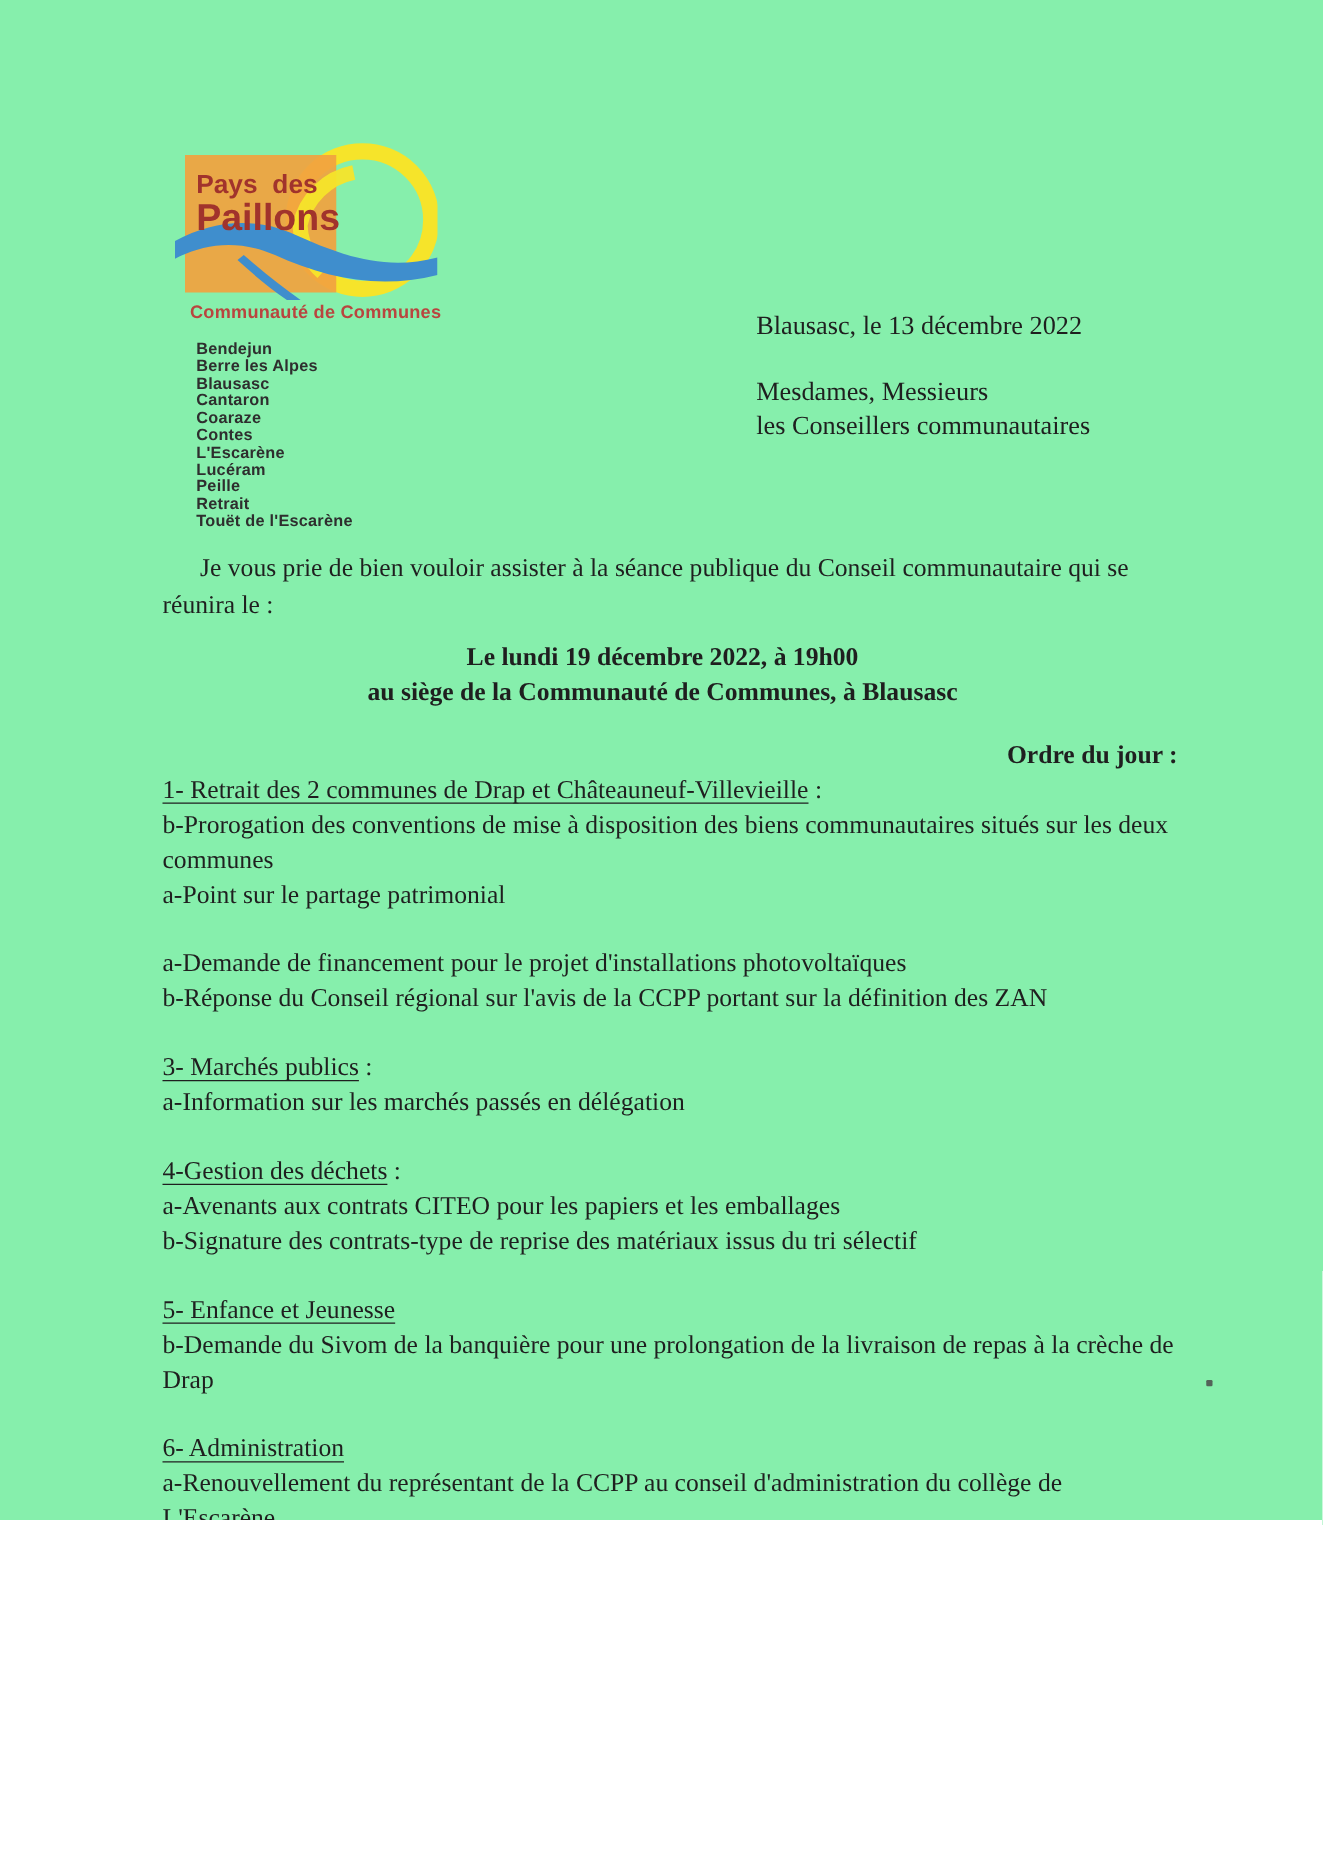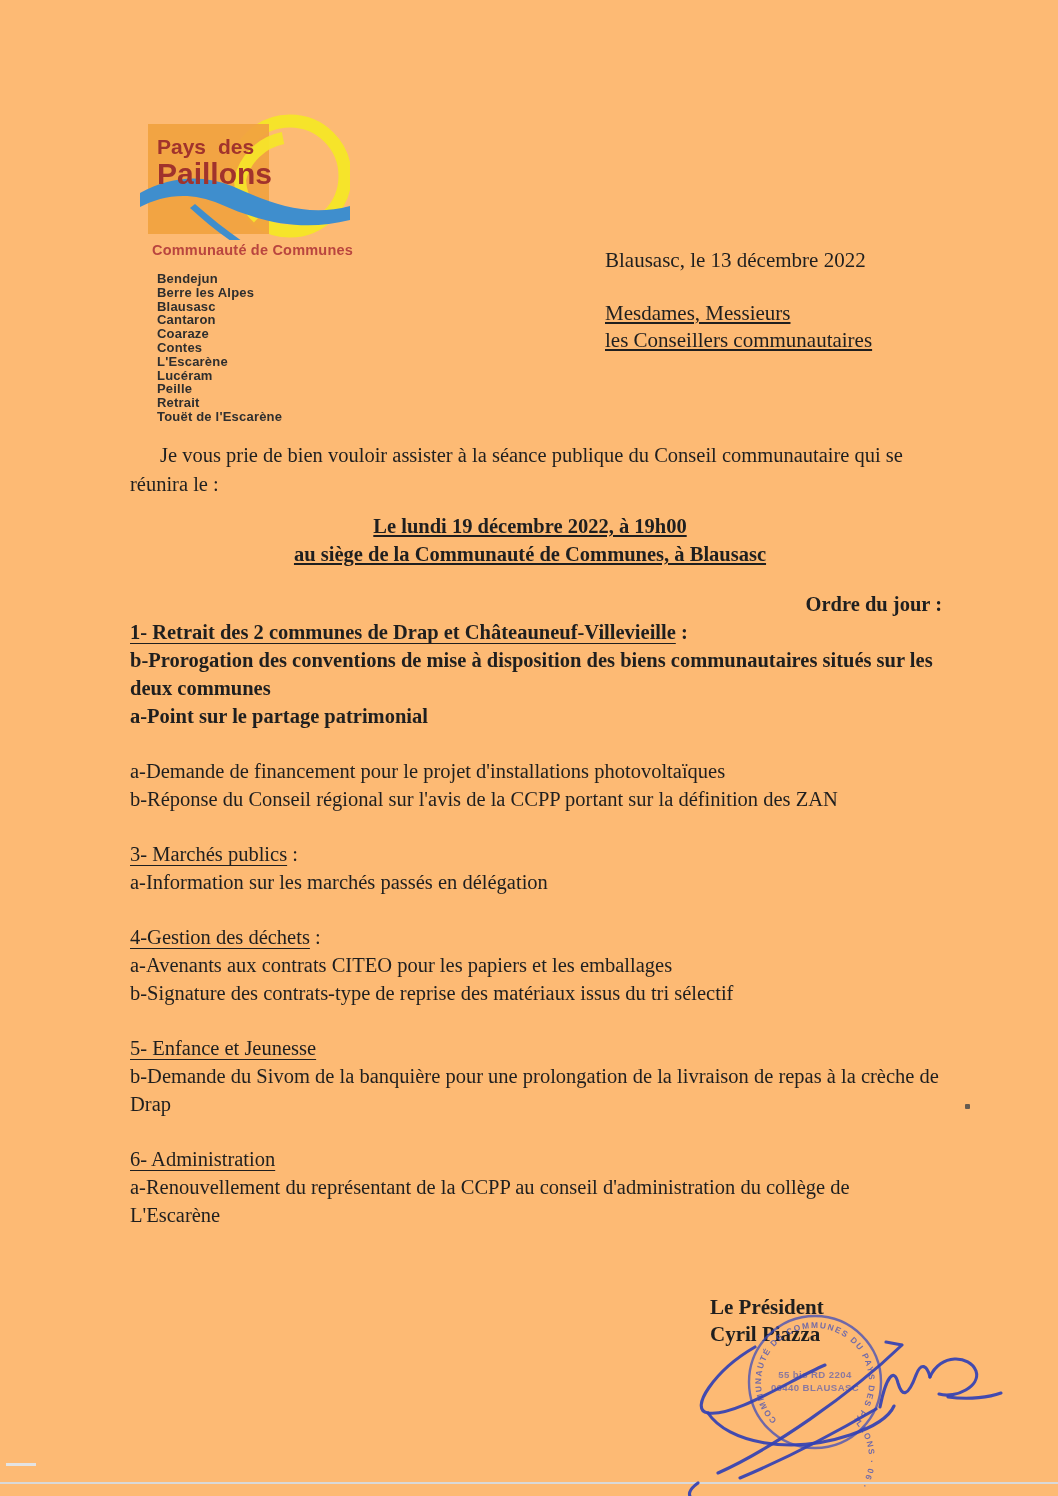--- a/index.html
+++ b/index.html
@@ -8,22 +8,22 @@
     --sig_blue:#3240b4;
     --logo_orange:#f1a33f;
     --logo_yellow:#f6e42a;
     --logo_red:#a1332c;
     --logo_blue:#3f8ecd;
     --subtitle_red:#b9453f;
   }
   html,body{margin:0;padding:0;background:#ffffff;}
   .page{
     position:relative;
-    width:1058px;height:1496px;
-    background:#fdba74;
+    width:1058px;height:1216px;
+    background:#86efac;
     overflow:hidden;
     font-family:"Liberation Serif","DejaVu Serif",serif;
     color:var(--ink);
   }
   
   .logo-block{position:absolute;left:140px;top:110px;width:230px;}
   .logo-svg{display:block;}
   .logo-subtitle{
     font-family:"Liberation Sans","DejaVu Sans",sans-serif;
     font-weight:700;font-size:14.5px;letter-spacing:.2px;
@@ -31,34 +31,34 @@
     margin:2px 0 0 12px;
   }
   .communes{
     list-style:none;margin:14px 0 0 17px;padding:0;
     font-family:"Liberation Sans","DejaVu Sans",sans-serif;
     font-weight:700;font-size:13px;line-height:13.8px;
     color:#2e2e2e;letter-spacing:.2px;
   }
   
   .dateline{position:absolute;left:605px;top:248px;font-size:21px;}
-  .salutation{position:absolute;left:605px;top:300px;font-size:21px;line-height:27px;text-decoration:underline;}
+  .salutation{position:absolute;left:605px;top:300px;font-size:21px;line-height:27px;}
   
   .intro{
     position:absolute;left:130px;top:441px;width:808px;
     font-size:20.5px;line-height:29px;text-indent:30px;margin:0;
   }
   .meeting{
     position:absolute;left:130px;top:512px;width:800px;
-    text-align:center;font-weight:700;font-size:20.5px;line-height:28px;text-decoration:underline;
+    text-align:center;font-weight:700;font-size:20.5px;line-height:28px;
   }
   .agenda{position:absolute;left:130px;top:590px;width:812px;font-size:20.5px;}
   .agenda-title{font-weight:700;margin:0 0 25px 0;line-height:28px;text-align:right;}
   .agenda section{margin:27px 0 0 0;}
-  .agenda section:first-child{margin-top:0;font-weight:bold;}
+  .agenda section:first-child{margin-top:0;}
   .agenda p{margin:0;line-height:28px;}
   .agenda .u{text-decoration:underline;text-underline-offset:4px;text-decoration-thickness:1.4px;}
   
   .sig-text{
     position:absolute;left:710px;top:1294px;
     font-weight:700;font-size:21px;line-height:27px;z-index:1;
   }
   .stamp-sig{position:absolute;left:640px;top:1285px;z-index:2;}
   .stamp-ring{fill:none;stroke:var(--stamp_blue);stroke-width:2.4;opacity:.82;}
   .stamp-ringtext{

